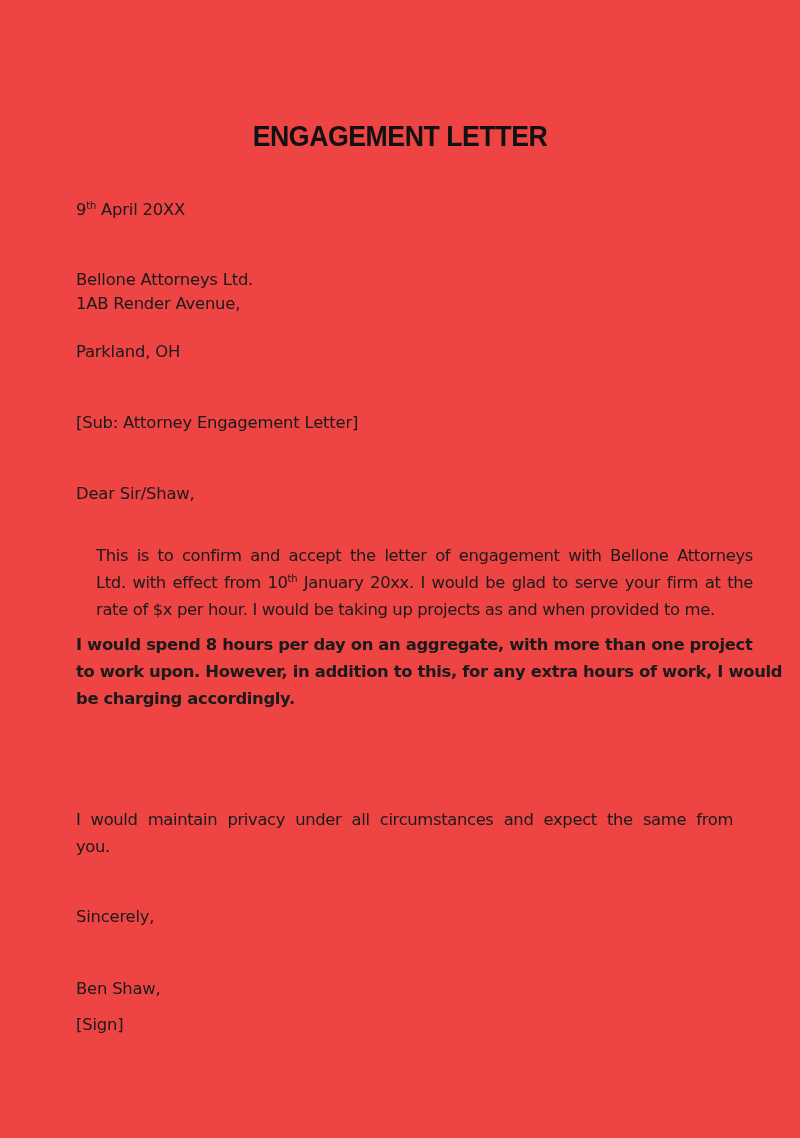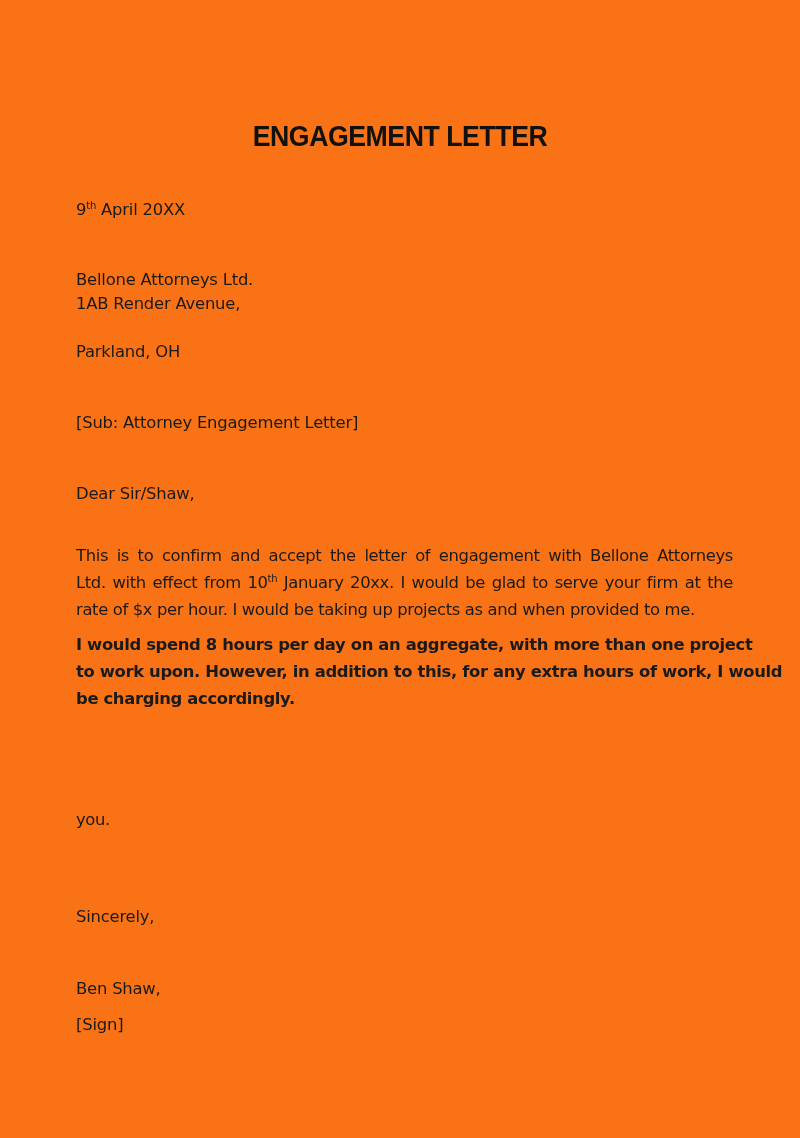--- a/index.html
+++ b/index.html
@@ -12,21 +12,21 @@
       height: 1138px;
       position: relative;
       overflow: hidden;
       font-family: "DejaVu Sans", sans-serif;
       color: #1a1a1a;
     }
     .page {
       position: absolute;
       left: 0; top: 0;
       width: 800px; height: 1138px;
-      background: #f97316;
+      background: #ef4444;
     }
     .title {
       position: absolute;
       left: 0; width: 800px;
       top: 120px;
       text-align: center;
       font-family: "Liberation Sans", sans-serif;
       font-weight: bold;
       font-size: 29px;
       letter-spacing: -0.5px;
@@ -76,34 +76,35 @@
   <div class="line" style="top:200px;"><span>9</span><sup>th</sup><span> April 20XX</span></div>
 
   <div class="line" style="top:270px;">Bellone Attorneys Ltd.</div>
   <div class="line" style="top:294px;">1AB Render Avenue,</div>
   <div class="line" style="top:342px;">Parkland, OH</div>
 
   <div class="line" style="top:413px;">[Sub: Attorney Engagement Letter]</div>
 
   <div class="line" style="top:484px;">Dear Sir/Shaw,</div>
 
-  <div class="para" style="top:542px;">
+  <div class="para" style="top:542px;margin-left:20px;">
     <span class="row">This is to confirm and accept the letter of engagement with Bellone Attorneys</span>
     <span class="row"><span>Ltd. with effect from 10</span><sup>th</sup><span> January 20xx. I would be glad to serve your firm at the</span></span>
     <span class="row last">rate of $x per hour. I would be taking up projects as and when provided to me.</span>
   </div>
 
   <div class="para" style="top:631px;font-weight:bold;">
     <span class="row">I would spend 8 hours per day on an aggregate, with more than one project</span>
     <span class="row">to work upon. However, in addition to this, for any extra hours of work, I would</span>
     <span class="row last">be charging accordingly.</span>
   </div>
 
 
   <div class="para" style="top:806px;">
+    <span class="row">I would maintain privacy under all circumstances and expect the same from</span>
     <span class="row last">you.</span>
   </div>
 
   <div class="line" style="top:907px;">Sincerely,</div>
   <div class="line" style="top:979px;">Ben Shaw,</div>
   <div class="line" style="top:1015px;">[Sign]</div>
 
 </div>
 
 </body></html>

